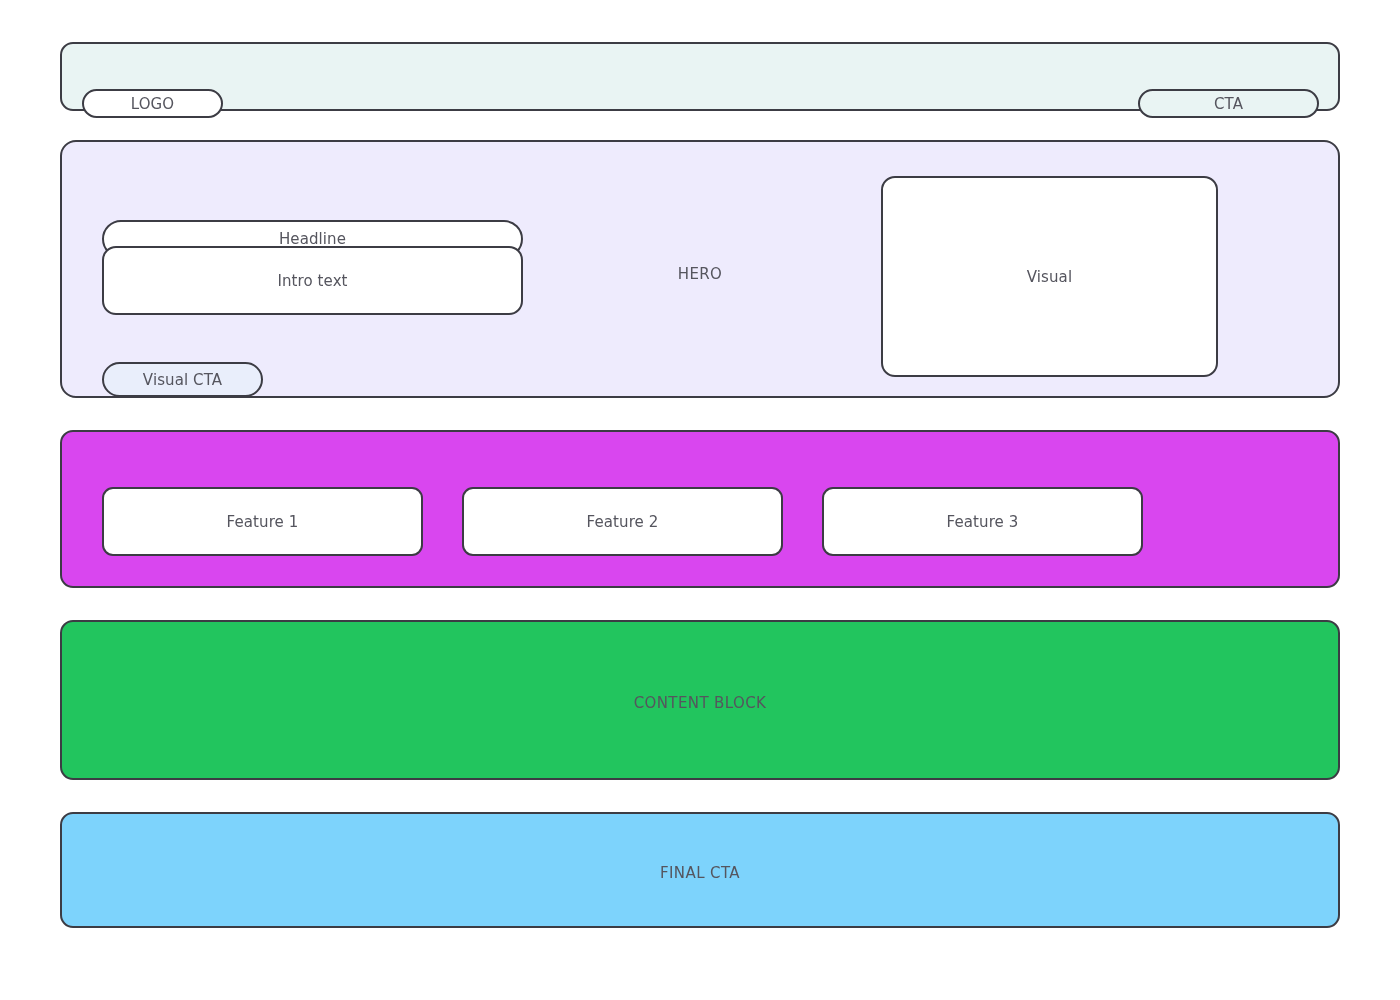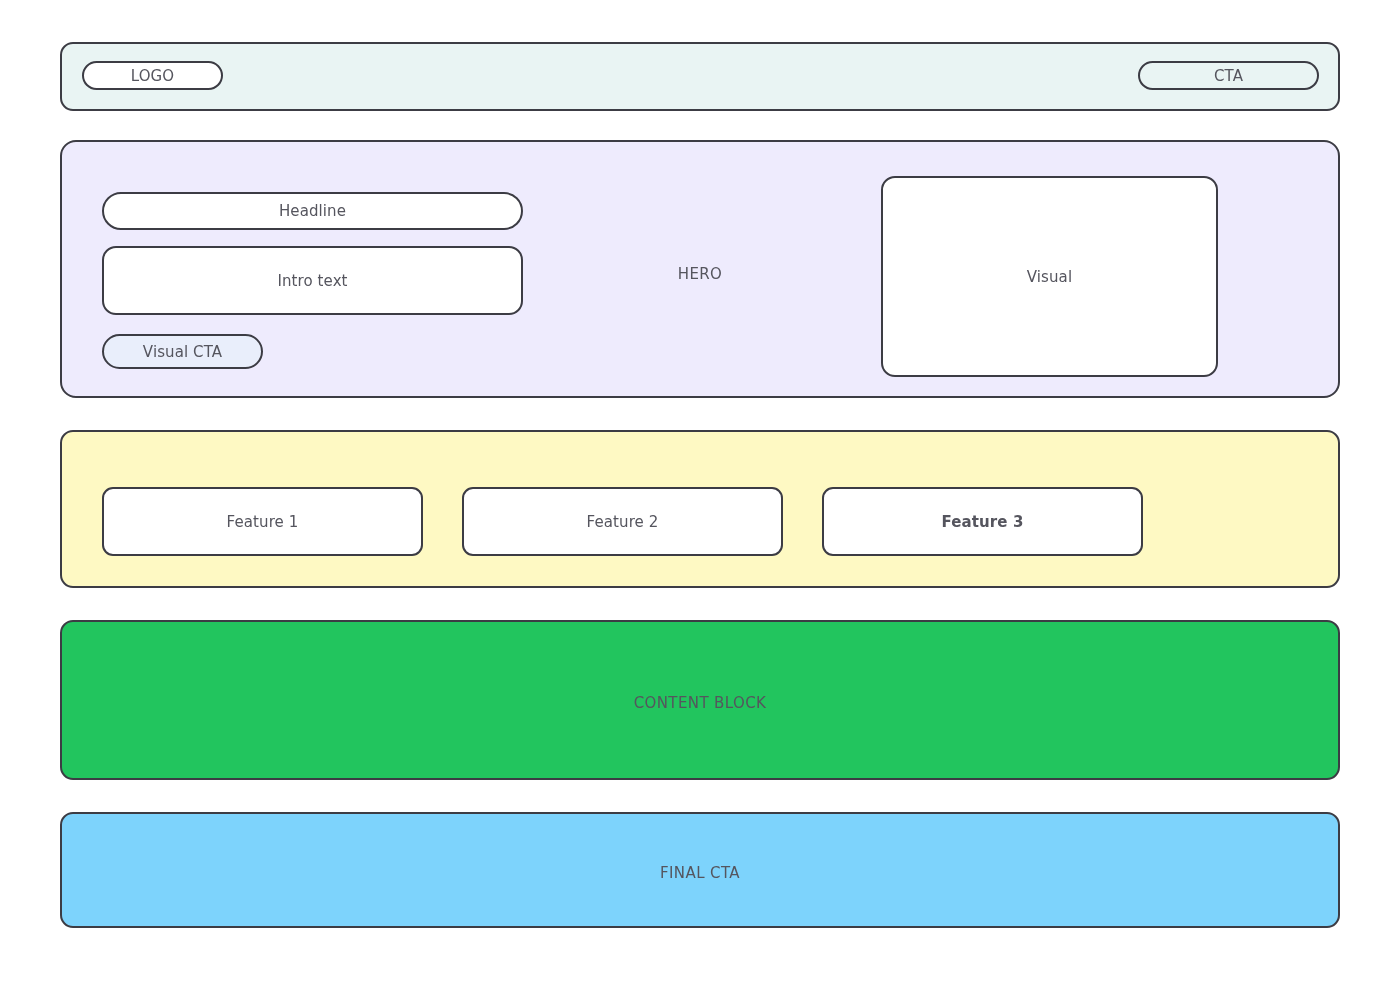--- a/index.html
+++ b/index.html
@@ -38,21 +38,21 @@
     box-sizing: border-box;
     background: #ffffff;
     border: 2.5px solid #3c3c44;
     display: flex;
     align-items: center;
     justify-content: center;
     font-size: 15px;
     color: #55555e;
     letter-spacing: 0.1px;
   }
-  .pill { border-radius: 999px; }
+  .pill { border-radius: 999px; margin-top: 28px; }
   .rounded { border-radius: 14px; }
   .rounded-sm { border-radius: 11px; }
 
   
   .section-label {
     position: absolute;
     left: 0;
     width: 100%;
     text-align: center;
     font-size: 15px;
@@ -115,30 +115,30 @@
     left: 819px;
     top: 34px;
     width: 337px;
     height: 201px;
   }
 
   
   #features-section {
     top: 430px;
     height: 158px;
-    background: #fef9c3;
+    background: #d946ef;
   }
   .feature-card {
     top: 55px;
     width: 321px;
     height: 69px;
   }
   #feature-card-1 { left: 40px; }
   #feature-card-2 { left: 400px; }
-  #feature-card-3 { left: 760px; font-weight: bold; }
+  #feature-card-3 { left: 760px; }
 
   
   #content-section {
     top: 620px;
     height: 160px;
     background: #22c55e;
   }
   #content-label { top: 72px; }
 
   

